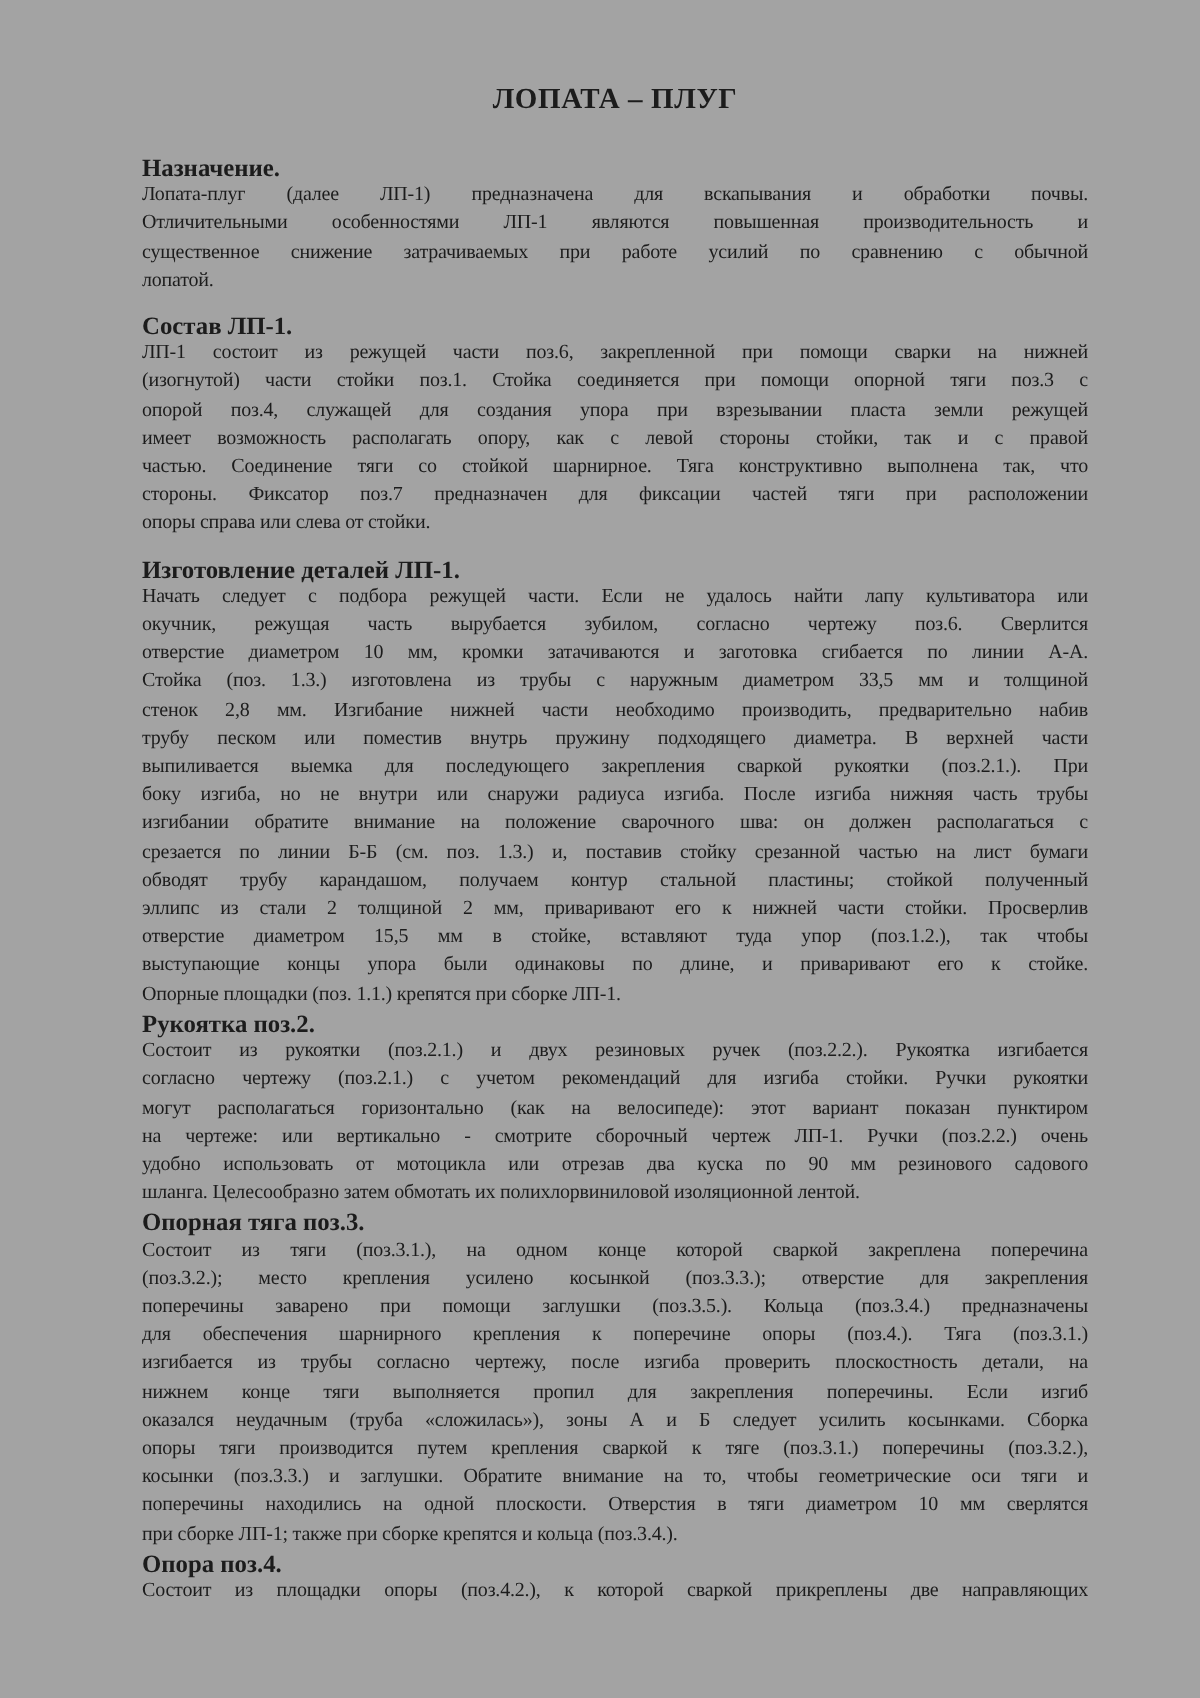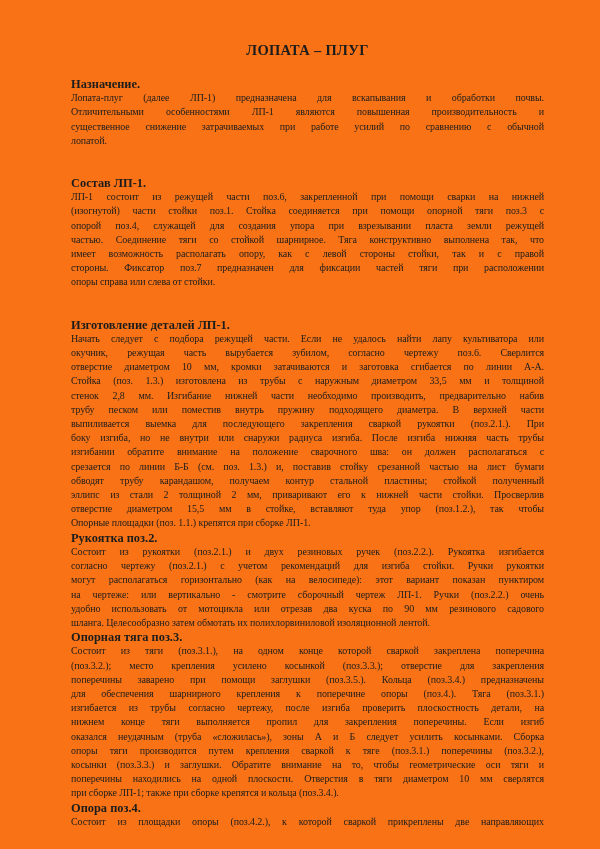--- a/index.html
+++ b/index.html
@@ -4,37 +4,37 @@
 <style>
   html, body {
     margin: 0;
     padding: 0;
     background: #ffffff;
   }
   .page {
     position: relative;
     width: 600px;
     height: 849px;
-    background: #f97316;
+    background: #a3a3a3;
     box-sizing: border-box;
     padding: 42px 56px 0 71px;
     font-family: "Liberation Serif", "DejaVu Serif", serif;
     color: #1c1c1c;
     overflow: hidden;
   }
   .title {
     margin: 0 0 19px 0;
     font-size: 14.5px;
     font-weight: bold;
     line-height: 16px;
     text-align: center;
     letter-spacing: 0.3px;
   }
   .section { margin: 0; }
-  .section.gap { margin-top: 28px; }
+  .section.gap { margin-top: 8px; }
   .heading {
     font-size: 12.4px;
     font-weight: bold;
     line-height: 14.2px;
   }
   .line {
     font-size: 10px;
     line-height: 14.2px;
     letter-spacing: -0.1px;
     text-align: justify;
@@ -55,40 +55,41 @@
         <div class="line">Лопата-плуг (далее ЛП-1) предназначена для вскапывания и обработки почвы.</div>
         <div class="line">Отличительными особенностями ЛП-1 являются повышенная производительность и</div>
         <div class="line">существенное снижение затрачиваемых при работе усилий по сравнению с обычной</div>
         <div class="line last">лопатой.</div>
       </div>
       <div class="section gap">
         <div class="heading">Состав ЛП-1.</div>
         <div class="line">ЛП-1 состоит из режущей части поз.6, закрепленной при помощи сварки на нижней</div>
         <div class="line">(изогнутой) части стойки поз.1. Стойка соединяется при помощи опорной тяги поз.3 с</div>
         <div class="line">опорой поз.4, служащей для создания упора при взрезывании пласта земли режущей</div>
+        <div class="line">имеет возможность располагать опору, как с левой стороны стойки, так и с правой</div>
         <div class="line">частью. Соединение тяги со стойкой шарнирное. Тяга конструктивно выполнена так, что</div>
-        <div class="line">имеет возможность располагать опору, как с левой стороны стойки, так и с правой</div>
         <div class="line">стороны. Фиксатор поз.7 предназначен для фиксации частей тяги при расположении</div>
         <div class="line last">опоры справа или слева от стойки.</div>
       </div>
       <div class="section gap">
         <div class="heading">Изготовление деталей ЛП-1.</div>
         <div class="line">Начать следует с подбора режущей части. Если не удалось найти лапу культиватора или</div>
         <div class="line">окучник, режущая часть вырубается зубилом, согласно чертежу поз.6. Сверлится</div>
         <div class="line">отверстие диаметром 10 мм, кромки затачиваются и заготовка сгибается по линии А-А.</div>
         <div class="line">Стойка (поз. 1.3.) изготовлена из трубы с наружным диаметром 33,5 мм и толщиной</div>
         <div class="line">стенок 2,8 мм. Изгибание нижней части необходимо производить, предварительно набив</div>
         <div class="line">трубу песком или поместив внутрь пружину подходящего диаметра. В верхней части</div>
         <div class="line">выпиливается выемка для последующего закрепления сваркой рукоятки (поз.2.1.). При</div>
         <div class="line">боку изгиба, но не внутри или снаружи радиуса изгиба. После изгиба нижняя часть трубы</div>
         <div class="line">изгибании обратите внимание на положение сварочного шва: он должен располагаться с</div>
         <div class="line">срезается по линии Б-Б (см. поз. 1.3.) и, поставив стойку срезанной частью на лист бумаги</div>
         <div class="line">обводят трубу карандашом, получаем контур стальной пластины; стойкой полученный</div>
         <div class="line">эллипс из стали 2 толщиной 2 мм, приваривают его к нижней части стойки. Просверлив</div>
         <div class="line">отверстие диаметром 15,5 мм в стойке, вставляют туда упор (поз.1.2.), так чтобы</div>
+        <div class="line">выступающие концы упора были одинаковы по длине, и приваривают его к стойке.</div>
         <div class="line last">Опорные площадки (поз. 1.1.) крепятся при сборке ЛП-1.</div>
       </div>
       <div class="section">
         <div class="heading">Рукоятка поз.2.</div>
         <div class="line">Состоит из рукоятки (поз.2.1.) и двух резиновых ручек (поз.2.2.). Рукоятка изгибается</div>
         <div class="line">согласно чертежу (поз.2.1.) с учетом рекомендаций для изгиба стойки. Ручки рукоятки</div>
         <div class="line">могут располагаться горизонтально (как на велосипеде): этот вариант показан пунктиром</div>
         <div class="line">на чертеже: или вертикально - смотрите сборочный чертеж ЛП-1. Ручки (поз.2.2.) очень</div>
         <div class="line">удобно использовать от мотоцикла или отрезав два куска по 90 мм резинового садового</div>
         <div class="line last">шланга. Целесообразно затем обмотать их полихлорвиниловой изоляционной лентой.</div>

